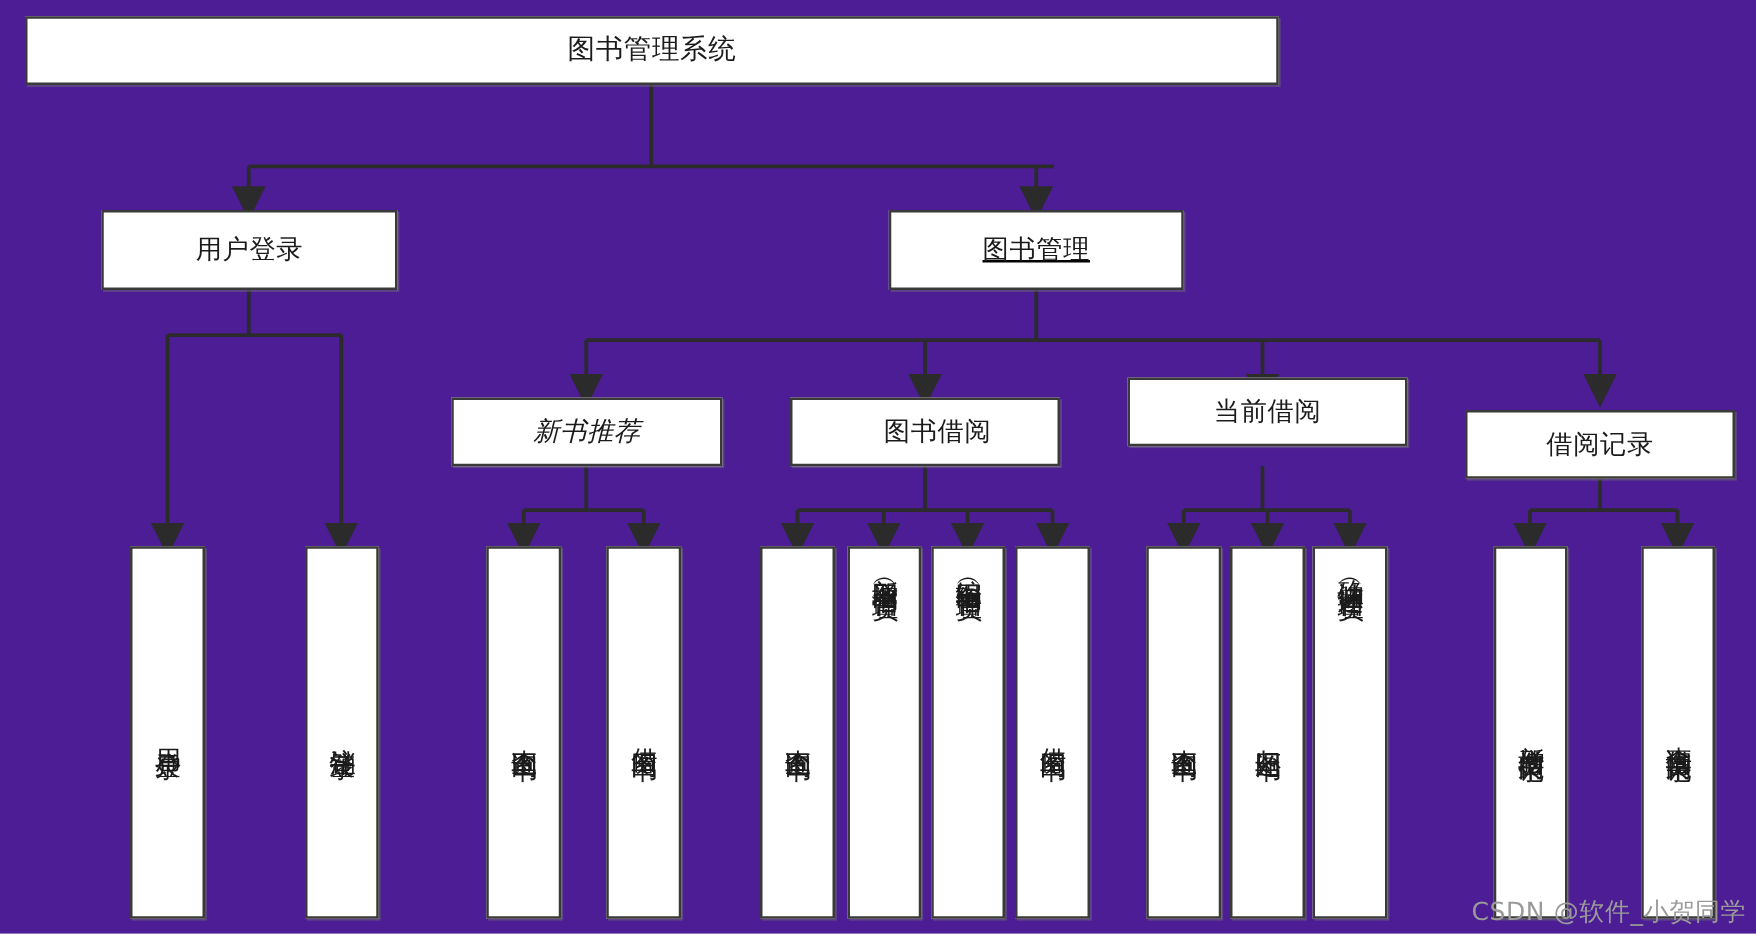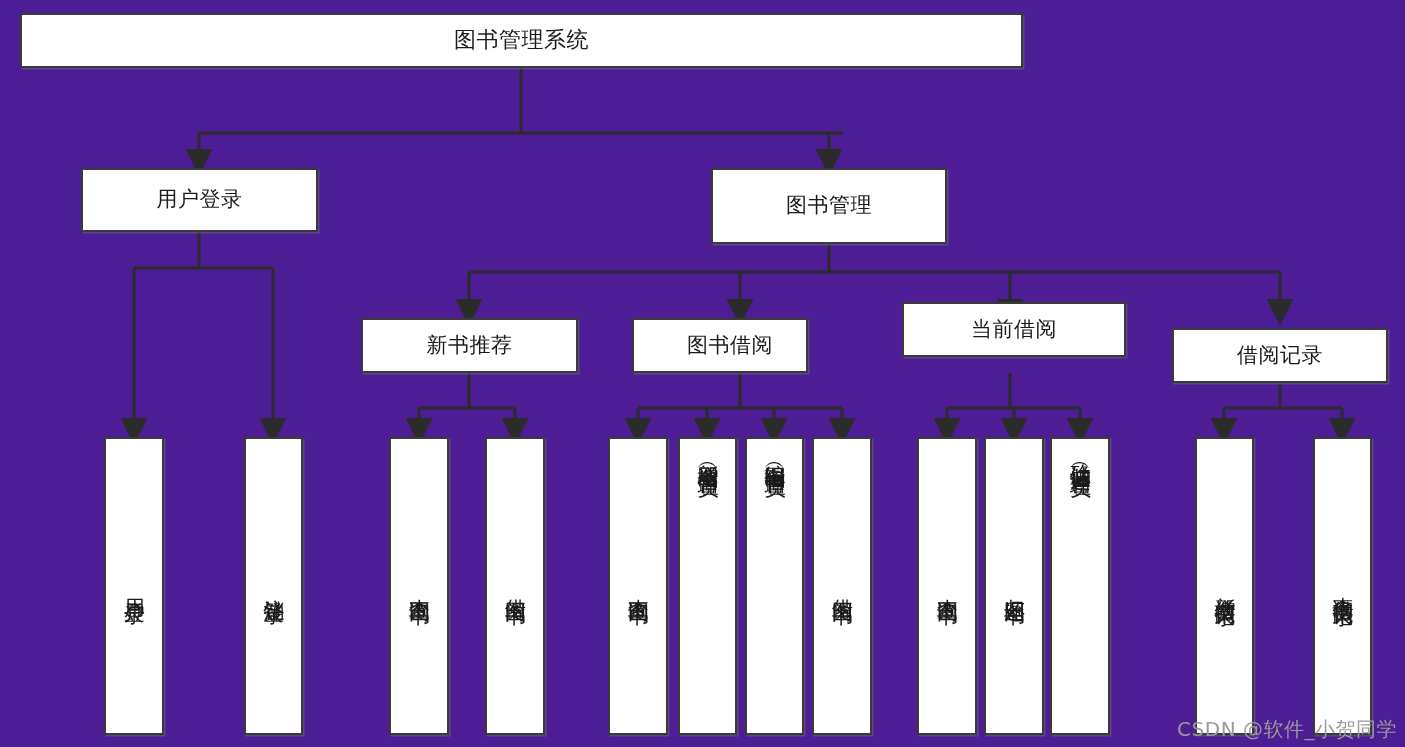--- a/index.html
+++ b/index.html
@@ -144,28 +144,28 @@
     </g>
   </svg>
 
   <div class="node-box node-h node-root" style="left: 20px; top: 13px; width: 1003px; height: 55px;">
     <span class="node-label">图书管理系统</span>
   </div>
 
   <div class="node-box node-h" style="left: 81px; top: 168px; width: 237px; height: 64px;">
     <span class="node-label">用户登录</span>
   </div>
-  <div class="node-box node-h" style="left: 711px; top: 168px; width: 236px; height: 76px;">
+  <div class="node-box node-h" style="left: 711px; top: 168px; width: 236px; height: 64px; text-decoration: underline;">
     <span class="node-label">图书管理</span>
   </div>
 
-  <div class="node-box node-h" style="left: 361px; top: 318px; width: 217px; height: 55px;">
+  <div class="node-box node-h" style="left: 361px; top: 318px; width: 217px; height: 55px; font-style: italic;">
     <span class="node-label">新书推荐</span>
   </div>
-  <div class="node-box node-h" style="left: 632px; top: 318px; width: 176px; height: 55px; padding-left: 20px;">
+  <div class="node-box node-h" style="left: 632px; top: 318px; width: 216px; height: 55px; padding-left: 20px;">
     <span class="node-label">图书借阅</span>
   </div>
   <div class="node-box node-h" style="left: 902px; top: 302px; width: 224px; height: 55px;">
     <span class="node-label">当前借阅</span>
   </div>
   <div class="node-box node-h" style="left: 1172px; top: 328px; width: 216px; height: 55px;">
     <span class="node-label">借阅记录</span>
   </div>
 
   <div class="node-box node-v v-center" style="left: 104px; top: 437px; width: 60px; height: 298px;">

